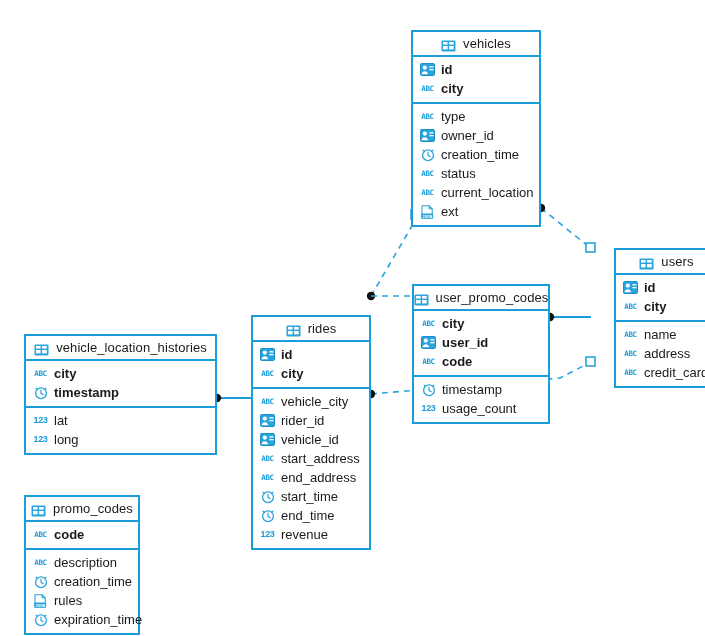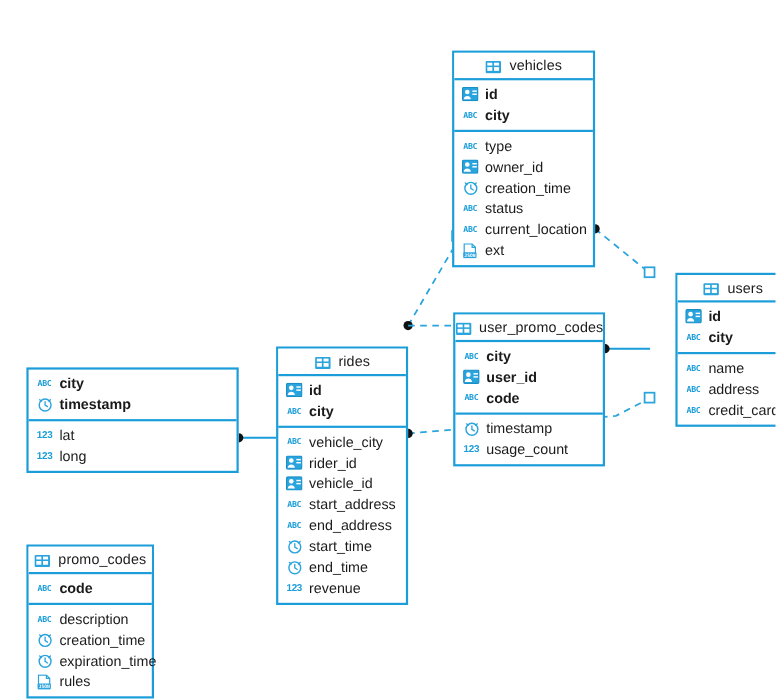--- a/index.html
+++ b/index.html
@@ -110,21 +110,21 @@
       <rect x="586" y="357" width="9" height="9" fill="#ffffff" stroke="#2aa4dd" stroke-width="1.6"></rect>
       <circle cx="371" cy="394" r="4.2" fill="#111111"></circle>
     </g>
 
     <g>
       <path d="M 217 398 L 251 398" stroke="#1a9dd9" stroke-width="1.8" fill="none"></path>
       <circle cx="217" cy="398" r="4.2" fill="#111111"></circle>
     </g>
   </svg>
 
-<div class="table" style="left: 411px; top: 30px; width: 130px; margin-top: 16px;">
+<div class="table" style="left: 411px; top: 30px; width: 130px;">
       <div class="t-header">
         <span class="hdr-ico"><svg width="15" height="12" viewBox="0 0 15 12">
             <rect x="0.5" y="0.5" width="14" height="11" rx="1" fill="#2aa4dd"></rect>
             <rect x="2" y="2" width="4.6" height="2.6" fill="#ffffff"></rect>
             <rect x="8.1" y="2" width="4.6" height="2.6" fill="#ffffff"></rect>
             <rect x="2" y="6" width="4.6" height="3.4" fill="#ffffff"></rect>
             <rect x="8.1" y="6" width="4.6" height="3.4" fill="#ffffff"></rect>
           </svg></span>
         <span class="t-title">vehicles</span>
       </div>
@@ -406,20 +406,30 @@
         </div>
         <div class="col">
           <span class="ico">
             <span class="ico-123">123</span>
           </span>
           <span class="col-name">revenue</span>
         </div>
       </div>
     </div>
     <div class="table" style="left: 24px; top: 334px; width: 193px;">
+      <div class="t-header">
+        <span class="hdr-ico"><svg width="15" height="12" viewBox="0 0 15 12">
+            <rect x="0.5" y="0.5" width="14" height="11" rx="1" fill="#2aa4dd"></rect>
+            <rect x="2" y="2" width="4.6" height="2.6" fill="#ffffff"></rect>
+            <rect x="8.1" y="2" width="4.6" height="2.6" fill="#ffffff"></rect>
+            <rect x="2" y="6" width="4.6" height="3.4" fill="#ffffff"></rect>
+            <rect x="8.1" y="6" width="4.6" height="3.4" fill="#ffffff"></rect>
+          </svg></span>
+        <span class="t-title">vehicle_location_histories</span>
+      </div>
       <div class="t-section pk">
         <div class="col key">
           <span class="ico">
             <span class="ico-abc">ABC</span>
           </span>
           <span class="col-name">city</span>
         </div>
         <div class="col key">
           <span class="ico">
             <svg width="14" height="14" viewBox="0 0 14 14">
@@ -477,34 +487,34 @@
             <svg width="14" height="14" viewBox="0 0 14 14">
               <circle cx="7" cy="7.2" r="5.4" fill="#ffffff" stroke="#2aa4dd" stroke-width="1.3"></circle>
               <path d="M7 4.2V7.3L9.2 8.7" stroke="#2aa4dd" stroke-width="1.2" fill="none" stroke-linecap="round"></path>
               <path d="M2.1 2.3l1.6 1.4M11.9 2.3l-1.6 1.4" stroke="#2aa4dd" stroke-width="1.2" stroke-linecap="round"></path>
             </svg>
           </span>
           <span class="col-name">creation_time</span>
         </div>
         <div class="col">
           <span class="ico">
-            <svg width="14" height="14" viewBox="0 0 14 14">
-              <circle cx="7" cy="7.2" r="5.4" fill="#ffffff" stroke="#2aa4dd" stroke-width="1.3"></circle>
-              <path d="M7 4.2V7.3L9.2 8.7" stroke="#2aa4dd" stroke-width="1.2" fill="none" stroke-linecap="round"></path>
-              <path d="M2.1 2.3l1.6 1.4M11.9 2.3l-1.6 1.4" stroke="#2aa4dd" stroke-width="1.2" stroke-linecap="round"></path>
-            </svg>
-          </span>
-          <span class="col-name">expiration_time</span>
-        </div>
-        <div class="col">
-          <span class="ico">
             <svg width="15" height="14" viewBox="0 0 15 14">
               <path d="M2 0.8h7.2l3 3v9.4H2z" fill="#ffffff" stroke="#2aa4dd" stroke-width="1.1"></path>
               <path d="M9.2 0.8v3h3" fill="none" stroke="#2aa4dd" stroke-width="1.1"></path>
               <rect x="1.2" y="8.4" width="12" height="5" rx="0.8" fill="#2aa4dd"></rect>
               <text x="7.2" y="12.5" font-size="4.2" font-family="DejaVu Sans Mono, monospace" font-weight="bold" fill="#ffffff" text-anchor="middle">JSON</text>
             </svg>
           </span>
           <span class="col-name">rules</span>
         </div>
+        <div class="col">
+          <span class="ico">
+            <svg width="14" height="14" viewBox="0 0 14 14">
+              <circle cx="7" cy="7.2" r="5.4" fill="#ffffff" stroke="#2aa4dd" stroke-width="1.3"></circle>
+              <path d="M7 4.2V7.3L9.2 8.7" stroke="#2aa4dd" stroke-width="1.2" fill="none" stroke-linecap="round"></path>
+              <path d="M2.1 2.3l1.6 1.4M11.9 2.3l-1.6 1.4" stroke="#2aa4dd" stroke-width="1.2" stroke-linecap="round"></path>
+            </svg>
+          </span>
+          <span class="col-name">expiration_time</span>
+        </div>
       </div>
     </div>
   </div>
 
 </body></html>

